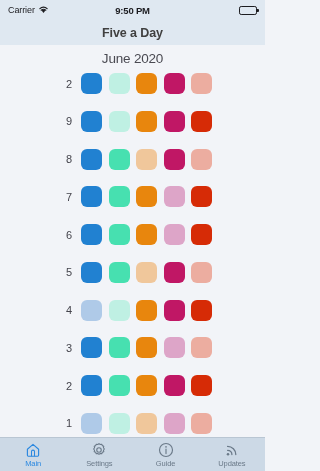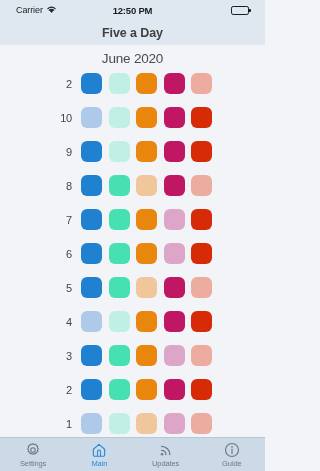--- a/index.html
+++ b/index.html
@@ -23,21 +23,21 @@
     flex-direction: column;
     background: #f2f4f8;
   }
 
   
   .status-bar {
     height: 20px;
     background: #dfe8f1;
     display: flex;
     align-items: center;
-    padding: 0 16px;
+    padding: 0 8px;
     box-sizing: border-box;
     font-size: 9px;
     color: #1c1c20;
     flex: 0 0 auto;
   }
   .status-left {
     display: flex;
     align-items: center;
     gap: 3px;
     flex: 1 1 0;
@@ -201,21 +201,21 @@
     <div class="status-left">
       <span class="carrier-label">Carrier</span>
       <span class="wifi-icon">
         <svg width="11" height="9" viewBox="0 0 11 9">
           <path d="M5.5 7.9 L3.6 5.6 a3 3 0 0 1 3.8 0 Z" fill="#1c1c20"></path>
           <path d="M1.9 3.6 a5.4 5.4 0 0 1 7.2 0" stroke="#1c1c20" stroke-width="1.25" fill="none" stroke-linecap="round"></path>
           <path d="M3.2 5.2 a3.6 3.6 0 0 1 4.6 0" stroke="#1c1c20" stroke-width="1.15" fill="none" stroke-linecap="round"></path>
         </svg>
       </span>
     </div>
-    <div class="status-center">12:50 PM</div>
+    <div class="status-center">9:50 PM</div>
     <div class="status-right">
       <span class="battery">
         <span class="battery-fill"></span>
       </span>
     </div>
   </div>
 
   <div class="nav-bar">
     <div class="nav-title">Five a Day</div>
   </div>
@@ -228,30 +228,20 @@
           <div class="row-label">2</div>
           <div class="cells">
             <div class="cell" style="background: rgb(33, 129, 209);"></div>
             <div class="cell" style="background: rgb(191, 240, 227);"></div>
             <div class="cell" style="background: rgb(232, 134, 13);"></div>
             <div class="cell" style="background: rgb(192, 23, 101);"></div>
             <div class="cell" style="background: rgb(236, 173, 160);"></div>
           </div>
         </div>
         <div class="grid-row">
-          <div class="row-label">10</div>
-          <div class="cells">
-            <div class="cell" style="background: rgb(175, 202, 232);"></div>
-            <div class="cell" style="background: rgb(191, 240, 227);"></div>
-            <div class="cell" style="background: rgb(232, 134, 13);"></div>
-            <div class="cell" style="background: rgb(192, 23, 101);"></div>
-            <div class="cell" style="background: rgb(214, 43, 6);"></div>
-          </div>
-        </div>
-        <div class="grid-row">
           <div class="row-label">9</div>
           <div class="cells">
             <div class="cell" style="background: rgb(33, 129, 209);"></div>
             <div class="cell" style="background: rgb(191, 240, 227);"></div>
             <div class="cell" style="background: rgb(232, 134, 13);"></div>
             <div class="cell" style="background: rgb(192, 23, 101);"></div>
             <div class="cell" style="background: rgb(214, 43, 6);"></div>
           </div>
         </div>
         <div class="grid-row">
@@ -332,53 +322,53 @@
             <div class="cell" style="background: rgb(240, 199, 155);"></div>
             <div class="cell" style="background: rgb(221, 165, 200);"></div>
             <div class="cell" style="background: rgb(236, 173, 160);"></div>
           </div>
         </div>
       </div>
 
   </div>
 
   <div class="tab-bar" id="tab-bar">
+      <div class="tab-item active">
+        <div class="tab-icon">
+          <svg width="16" height="16" viewBox="0 0 16 16">
+            <path d="M2.4 7.2 L8 2.4 L13.6 7.2 V13.3 a0.9 0.9 0 0 1 -0.9 0.9 H3.3 a0.9 0.9 0 0 1 -0.9 -0.9 Z" fill="none" stroke="currentColor" stroke-width="1.15" stroke-linejoin="round"></path>
+            <path d="M6.5 14.2 V9.6 a1.5 1.5 0 0 1 3 0 V14.2" fill="none" stroke="currentColor" stroke-width="1.05" stroke-linejoin="round"></path>
+          </svg>
+        </div>
+        <div class="tab-label">Main</div>
+      </div>
       <div class="tab-item">
         <div class="tab-icon">
           <svg width="16" height="16" viewBox="0 0 16 16">
             <path d="M8 1.6 l1.25 .95 1.5 -.35 .6 1.43 1.43 .6 -.35 1.5 .95 1.25 -.95 1.25 .35 1.5 -1.43 .6 -.6 1.43 -1.5 -.35 -1.25 .95 -1.25 -.95 -1.5 .35 -.6 -1.43 -1.43 -.6 .35 -1.5 -.95 -1.25 .95 -1.25 -.35 -1.5 1.43 -.6 .6 -1.43 1.5 .35 Z" fill="none" stroke="currentColor" stroke-width="1.1" stroke-linejoin="round"></path>
             <circle cx="8" cy="8" r="2.25" fill="none" stroke="currentColor" stroke-width="1.1"></circle>
           </svg>
         </div>
         <div class="tab-label">Settings</div>
       </div>
-      <div class="tab-item active">
+      <div class="tab-item">
         <div class="tab-icon">
           <svg width="16" height="16" viewBox="0 0 16 16">
-            <path d="M2.4 7.2 L8 2.4 L13.6 7.2 V13.3 a0.9 0.9 0 0 1 -0.9 0.9 H3.3 a0.9 0.9 0 0 1 -0.9 -0.9 Z" fill="none" stroke="currentColor" stroke-width="1.15" stroke-linejoin="round"></path>
-            <path d="M6.5 14.2 V9.6 a1.5 1.5 0 0 1 3 0 V14.2" fill="none" stroke="currentColor" stroke-width="1.05" stroke-linejoin="round"></path>
+            <circle cx="8" cy="8" r="6.5" fill="none" stroke="currentColor" stroke-width="1.15"></circle>
+            <circle cx="8" cy="4.9" r="0.82" fill="currentColor"></circle>
+            <path d="M8 7 V11.6" stroke="currentColor" stroke-width="1.15" stroke-linecap="round"></path>
           </svg>
         </div>
-        <div class="tab-label">Main</div>
+        <div class="tab-label">Guide</div>
       </div>
       <div class="tab-item">
         <div class="tab-icon">
           <svg width="16" height="16" viewBox="0 0 16 16">
             <circle cx="4" cy="12.2" r="1.25" fill="currentColor"></circle>
             <path d="M3.6 8.3 a4.3 4.3 0 0 1 4.3 4.3" fill="none" stroke="currentColor" stroke-width="1.3" stroke-linecap="round"></path>
             <path d="M3.6 4.4 a8.2 8.2 0 0 1 8.2 8.2" fill="none" stroke="currentColor" stroke-width="1.3" stroke-linecap="round"></path>
           </svg>
         </div>
         <div class="tab-label">Updates</div>
       </div>
-      <div class="tab-item">
-        <div class="tab-icon">
-          <svg width="16" height="16" viewBox="0 0 16 16">
-            <circle cx="8" cy="8" r="6.5" fill="none" stroke="currentColor" stroke-width="1.15"></circle>
-            <circle cx="8" cy="4.9" r="0.82" fill="currentColor"></circle>
-            <path d="M8 7 V11.6" stroke="currentColor" stroke-width="1.15" stroke-linecap="round"></path>
-          </svg>
-        </div>
-        <div class="tab-label">Guide</div>
-      </div>
     </div>
 
 </div>
 
 </body></html>

